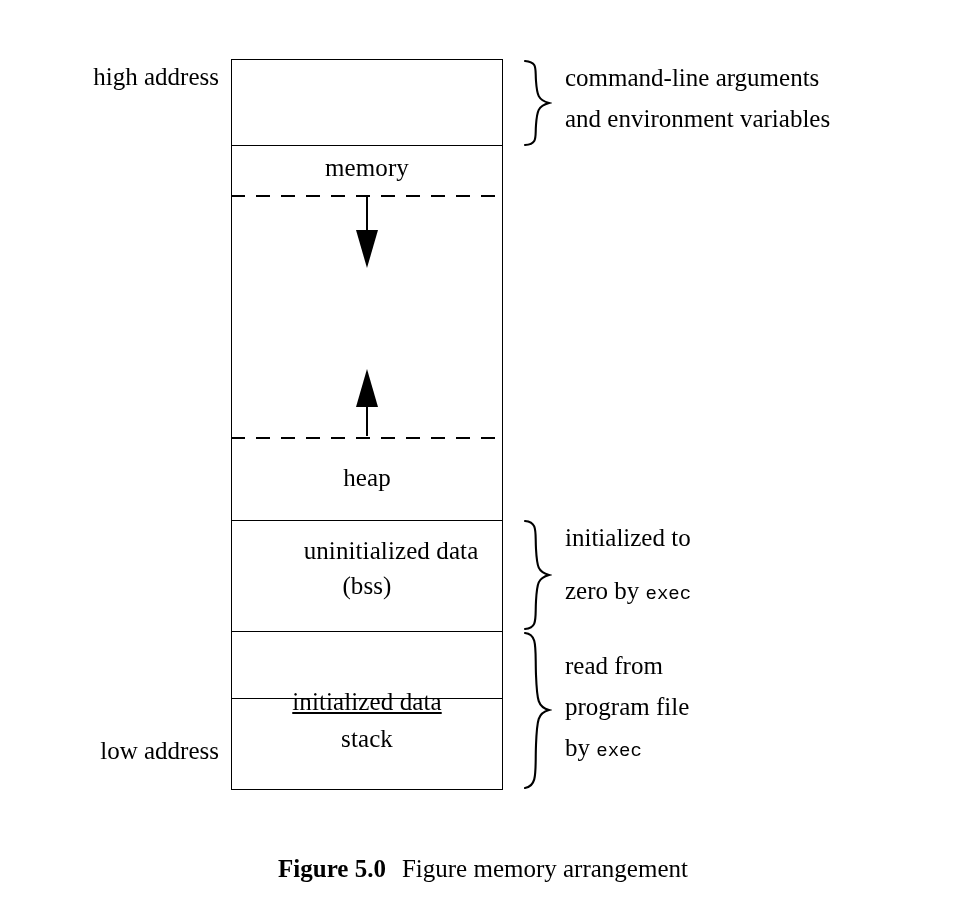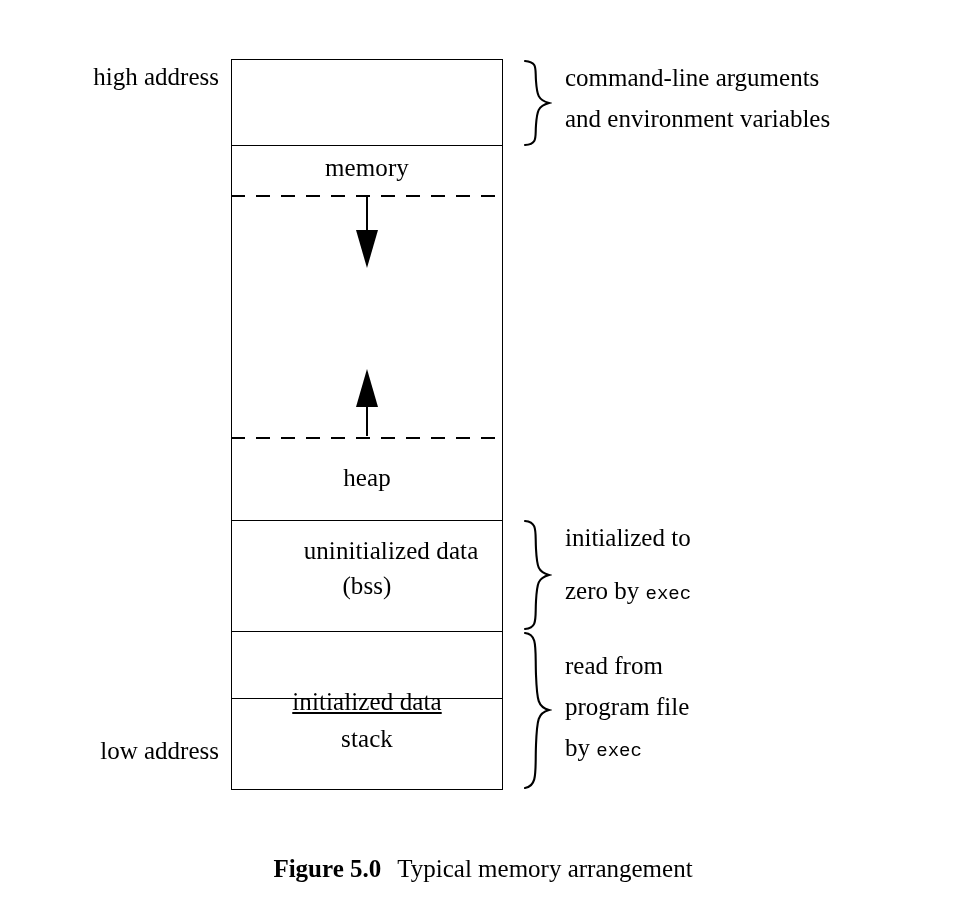--- a/index.html
+++ b/index.html
@@ -189,16 +189,16 @@
     <svg class="annot-brace" width="30" height="160" viewBox="0 0 30 160">
       <path d="M 3 2 C 16 3 13 18 14 44 C 15 70 16 76 27 79
                C 16 82 15 88 14 114 C 13 140 16 155 3 157" fill="none" stroke="#000000" stroke-width="2.1" stroke-linecap="round"></path>
     </svg>
     <div class="annot-text" style="left:43px; top:16px;">read from</div>
     <div class="annot-text" style="left:43px; top:57px;">program file</div>
     <div class="annot-text" style="left:43px; top:98px;"><span>by </span><span class="mono">exec</span></div>
   </div>
 
   <div id="figure-caption">
-    <span id="caption-number">Figure 5.0</span><span id="caption-gap"></span><span id="caption-title">Typical memory arrangement</span>
+    <span id="caption-number">Figure 5.0</span><span id="caption-gap"></span><span id="caption-title">Figure memory arrangement</span>
   </div>
 
 </div>
 
 </body></html>

